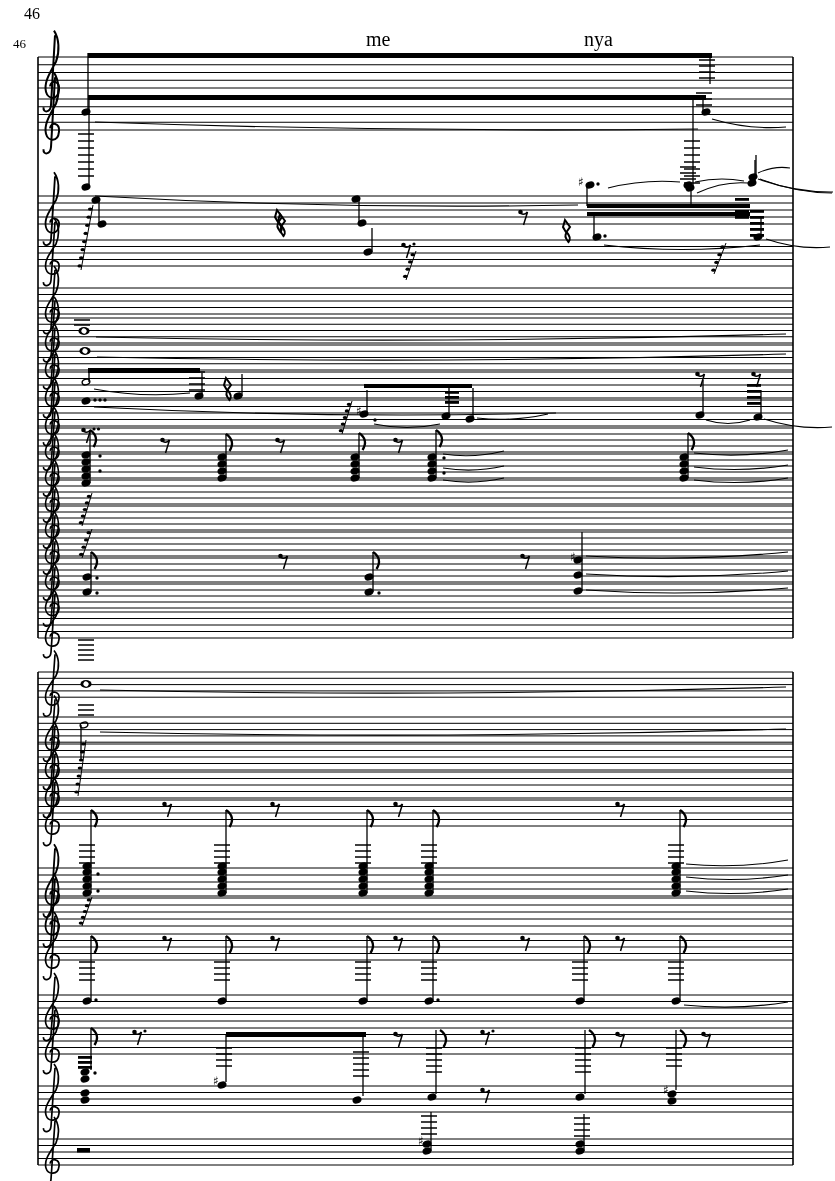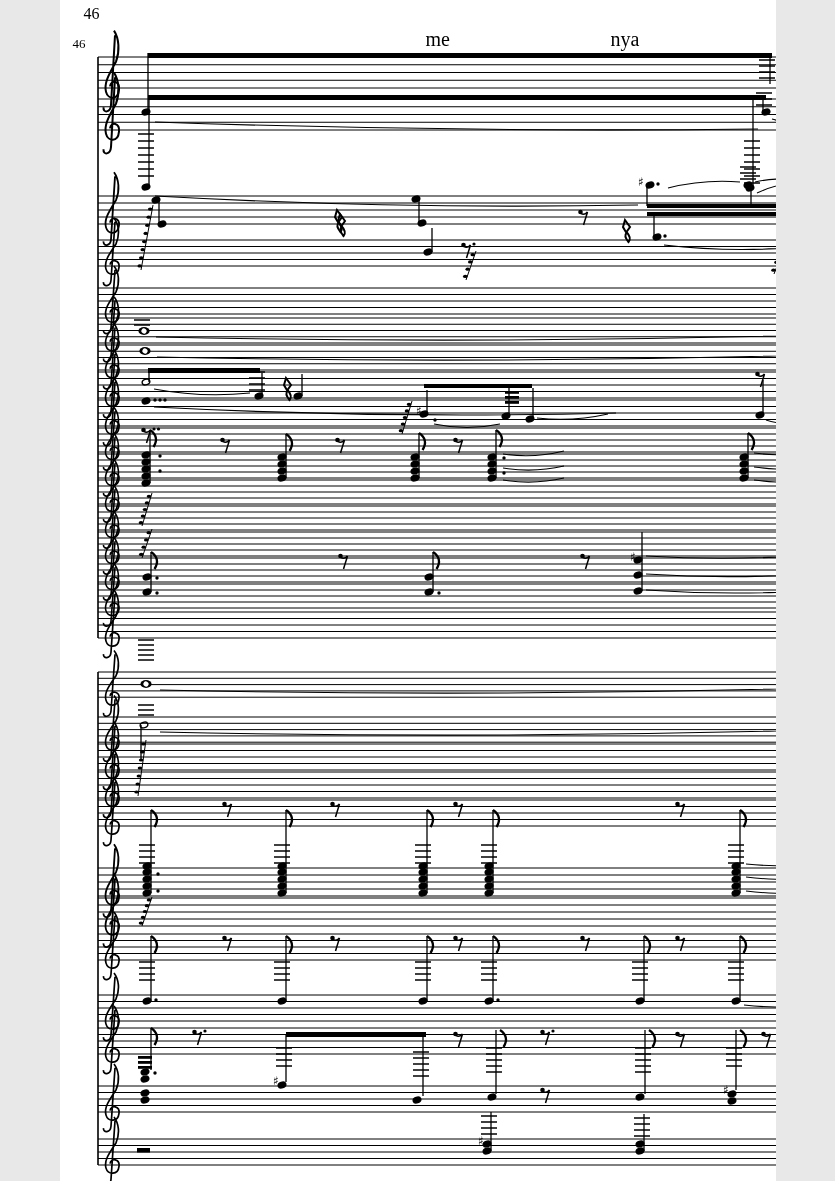--- a/index.html
+++ b/index.html
@@ -1,23 +1,23 @@
 <!DOCTYPE html>
 <html><head>
 <meta charset="utf-8">
 <style>
   html,body{margin:0;padding:0;background:#e8e8e8;}
-  #page{position:relative;width:716px;height:1181px;background:#ffffff;margin:0 auto;
+  #page{position:relative;width:835px;height:1181px;background:#ffffff;margin:0 auto;
         font-family:"Liberation Serif", serif;overflow:hidden;}
   .txt{position:absolute;color:#000;white-space:nowrap;}
   #page-number{left:24px;top:5px;font-size:16px;}
   #measure-number{left:13px;top:36px;font-size:13px;}
   .lyric{font-size:20px;top:28px;}
   #lyric-me{left:366px;}
-  #lyric-nya{left:551px;}
+  #lyric-nya{left:584px;}
   svg{position:absolute;left:0;top:0;}
 </style>
 </head>
 <body>
 
 <div id="page">
   <div class="txt" id="page-number">46</div>
   <div class="txt" id="measure-number">46</div>
   <div class="txt lyric" id="lyric-me">me</div>
   <div class="txt lyric" id="lyric-nya">nya</div>

